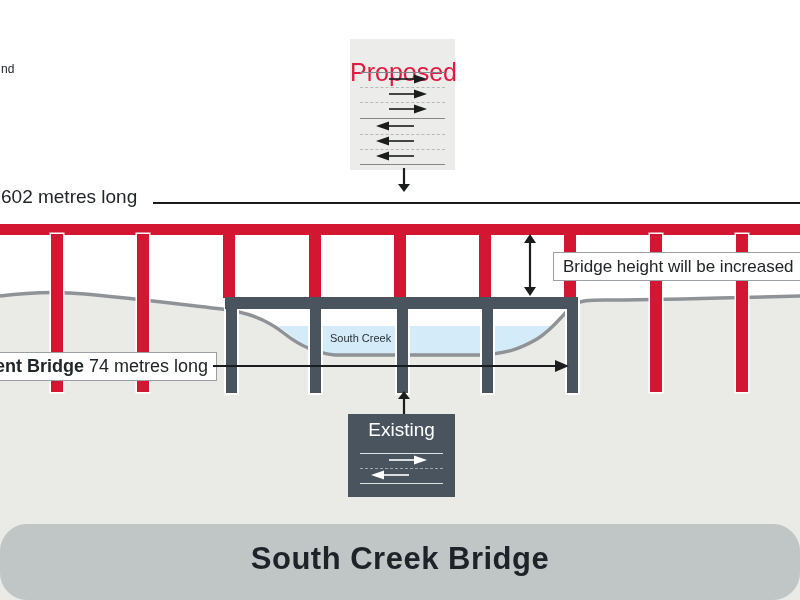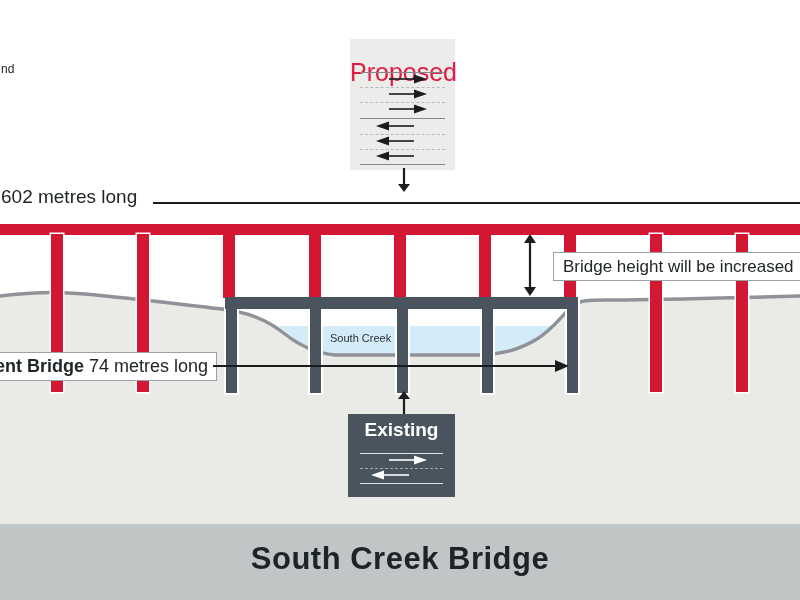--- a/index.html
+++ b/index.html
@@ -22,21 +22,21 @@
   .grey-pier{position:absolute;top:302px;height:91px;width:11px;background:var(--dark-slate,#4a545e);z-index:3;box-shadow:0 0 0 2px #ffffff;}
   .grey-deck{position:absolute;left:225px;top:297px;width:353px;height:12px;background:var(--dark-slate,#4a545e);z-index:3;}
 
   
   .card{position:absolute;z-index:6;}
   #proposed-card{left:350px;top:39px;width:105px;height:131px;background:var(--proposed-panel,#ececea);}
   #proposed-card .card-title{position:absolute;top:19px;left:0;width:100%;text-align:center;
     font-size:25px;color:var(--proposed-red,#e01a41);}
   #existing-card{left:348px;top:414px;width:107px;height:83px;background:var(--existing-panel,#49545e);}
   #existing-card .card-title{position:absolute;top:5px;left:0;width:100%;text-align:center;
-    font-size:19px;color:#ffffff;font-weight:bold;}
+    font-size:19px;color:#ffffff;}
   .lane-line{position:absolute;left:10px;width:85px;height:0;}
   .lane-line.solid{border-top:1.5px solid #85888b;}
   .lane-line.dashed{border-top:1.5px dashed #b7babc;}
   #existing-card .lane-line{left:12px;width:83px;}
   #existing-card .lane-line.solid{border-top:1.5px solid #dfe3e6;}
   #existing-card .lane-line.dashed{border-top:1.5px dashed #9fa8b0;}
   .lane-arrow{position:absolute;width:40px;height:10px;color:#1a1c1e;}
   .lane-arrow.left{transform:scaleX(-1);}
   #existing-card .lane-arrow{color:#ffffff;}
 
@@ -47,21 +47,21 @@
     z-index:6;font-size:18px;line-height:27px;height:27px;white-space:nowrap;overflow:hidden;}
   #height-callout{left:553px;top:252px;width:300px;padding-left:9px;font-size:17px;}
   #current-callout{left:-141px;top:352px;width:348px;text-align:right;padding-right:8px;}
   #creek-label{left:330px;top:332px;font-size:11px;z-index:4;color:#2b3034;}
   .legend-fragment{left:1px;top:62px;font-size:12px;z-index:6;}
 
   .pointer{z-index:6;}
 
   
   #footer-banner{position:absolute;left:0;top:524px;width:800px;height:76px;
-    background:var(--banner-grey,#c0c6c5);z-index:7;}
+    background:var(--banner-grey,#c0c6c5);z-index:7;border-radius:27px;}
   #footer-title{width:100%;text-align:center;line-height:70px;font-size:31px;font-weight:bold;
     color:#1d2328;letter-spacing:.5px;}
 </style>
 </head>
 <body>
 
 <div id="canvas">
 
   <svg id="terrain-svg" width="800" height="600">
     <path d="M0,296 C30,292 55,291 85,294 C120,297 170,303 222,309

